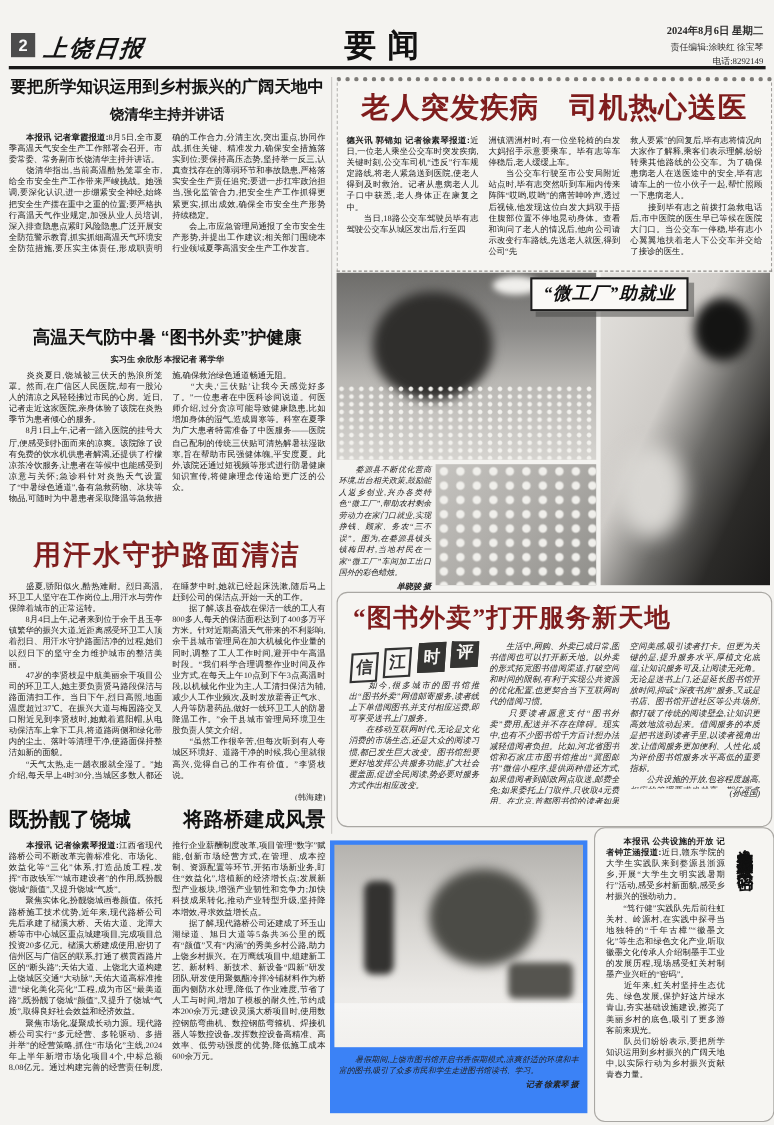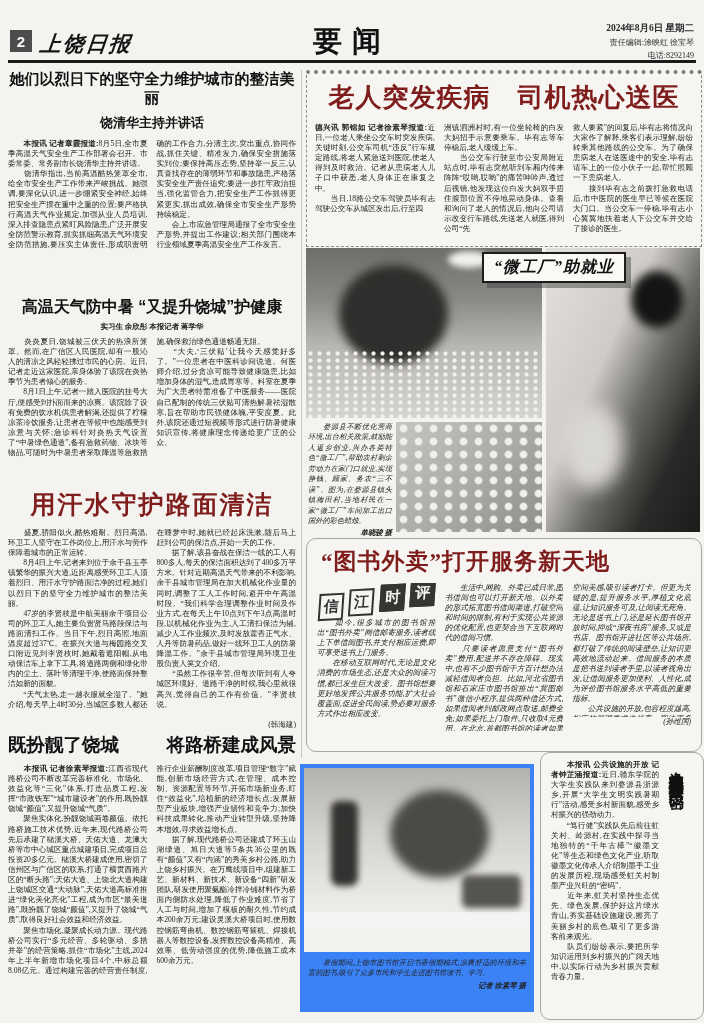--- a/index.html
+++ b/index.html
@@ -56,31 +56,31 @@
 <div class="abs section" style="left:0;right:0;top:22px;text-align:center;">要闻</div>
 <div class="abs hinfo" style="right:10px;top:22px;">
   <div class="d1">2024年8月6日 星期二</div>
   <div class="d2">责任编辑:涂映红 徐宝琴</div>
   <div class="d3">电话:8292149</div>
 </div>
 <div class="abs hrule" style="left:8px;right:8px;top:60px;"></div>
 <div class="abs vline" style="left:301px;top:70px;height:688px;"></div>
 
 <div class="art" style="left:8px;top:70px;width:288px;height:224px;">
-  <div class="h-sans" style="font-size:15px;text-align:center;letter-spacing:0;">她们以烈日下的坚守全力维护城市的整洁美丽</div>
+  <div class="h-sans" style="font-size:15px;text-align:center;letter-spacing:0;">要把所学知识运用到乡村振兴的广阔天地中</div>
   <div class="subhead" style="margin-top:6px;">饶清华主持并讲话</div>
   <div style="margin-top:7px;height:170px;overflow:hidden;">
     <div class="cols2 bt"><b class="lede">　　本报讯 记者章霞报道:</b><span>8月5日,全市夏季高温天气安全生产工作部署会召开。市委常委、常务副市长饶清华主持并讲话。
 　　饶清华指出,当前高温酷热笼罩全市,给全市安全生产工作带来严峻挑战。她强调,要深化认识,进一步绷紧安全神经,始终把安全生产摆在重中之重的位置;要严格执行高温天气作业规定,加强从业人员培训,深入排查隐患点紧盯风险隐患,广泛开展安全防范警示教育,抓实抓细高温天气环境安全防范措施,要压实主体责任,形成职责明确的工作合力,分清主次,突出重点,协同作战,抓住关键、精准发力,确保安全措施落实到位;要保持高压态势,坚持举一反三,认真查找存在的薄弱环节和事故隐患,严格落实安全生产责任追究;要进一步扛牢政治担当,强化监管合力,把安全生产工作抓得更紧更实,抓出成效,确保全市安全生产形势持续稳定。
 　　会上,市应急管理局通报了全市安全生产形势,并提出工作建议;相关部门围绕本行业领域夏季高温安全生产工作发言。</span></div>
   </div>
 </div>
 
 <div class="art" style="left:8px;top:297px;width:288px;height:188px;">
-  <div class="h-sans" style="font-size:16px;text-align:center;">高温天气防中暑 “又提升饶城”护健康</div>
+  <div class="h-sans" style="font-size:16px;text-align:center;">高温天气防中暑 “图书外卖”护健康</div>
   <div class="byline" style="margin-top:4px;font-weight:bold;">实习生 余欣彤  本报记者 蒋学华</div>
   <div style="margin-top:5px;height:148px;overflow:hidden;">
     <div class="cols2 bt">　　炎炎夏日,饶城被三伏天的热浪所笼罩。然而,在广信区人民医院,却有一股沁人的清凉之风轻轻拂过市民的心房。近日,记者走近这家医院,亲身体验了该院在炎热季节为患者倾心的服务。
 　　8月1日上午,记者一踏入医院的挂号大厅,便感受到扑面而来的凉爽。该院除了设有免费的饮水机供患者解渴,还提供了柠檬凉茶冷饮服务,让患者在等候中也能感受到凉意与关怀;急诊科针对炎热天气设置了“中暑绿色通道”,备有急救药物、冰块等物品,可随时为中暑患者采取降温等急救措施,确保救治绿色通道畅通无阻。
 　　“大夫,‘三伏贴’让我今天感觉好多了。”一位患者在中医科诊间说道。何医师介绍,过分贪凉可能导致健康隐患,比如增加身体的湿气,造成胃寒等。科室在夏季为广大患者特需准备了中医服务——医院自己配制的传统三伏贴可清热解暑祛湿散寒,旨在帮助市民强健体魄,平安度夏。此外,该院还通过短视频等形式进行防暑健康知识宣传,将健康理念传递给更广泛的公众。</div>
   </div>
 </div>
 
 <div class="art" style="left:8px;top:488px;width:288px;height:240px;">
   <div class="h-serif" style="font-size:25px;text-align:center;letter-spacing:2px;">用汗水守护路面清洁</div>

